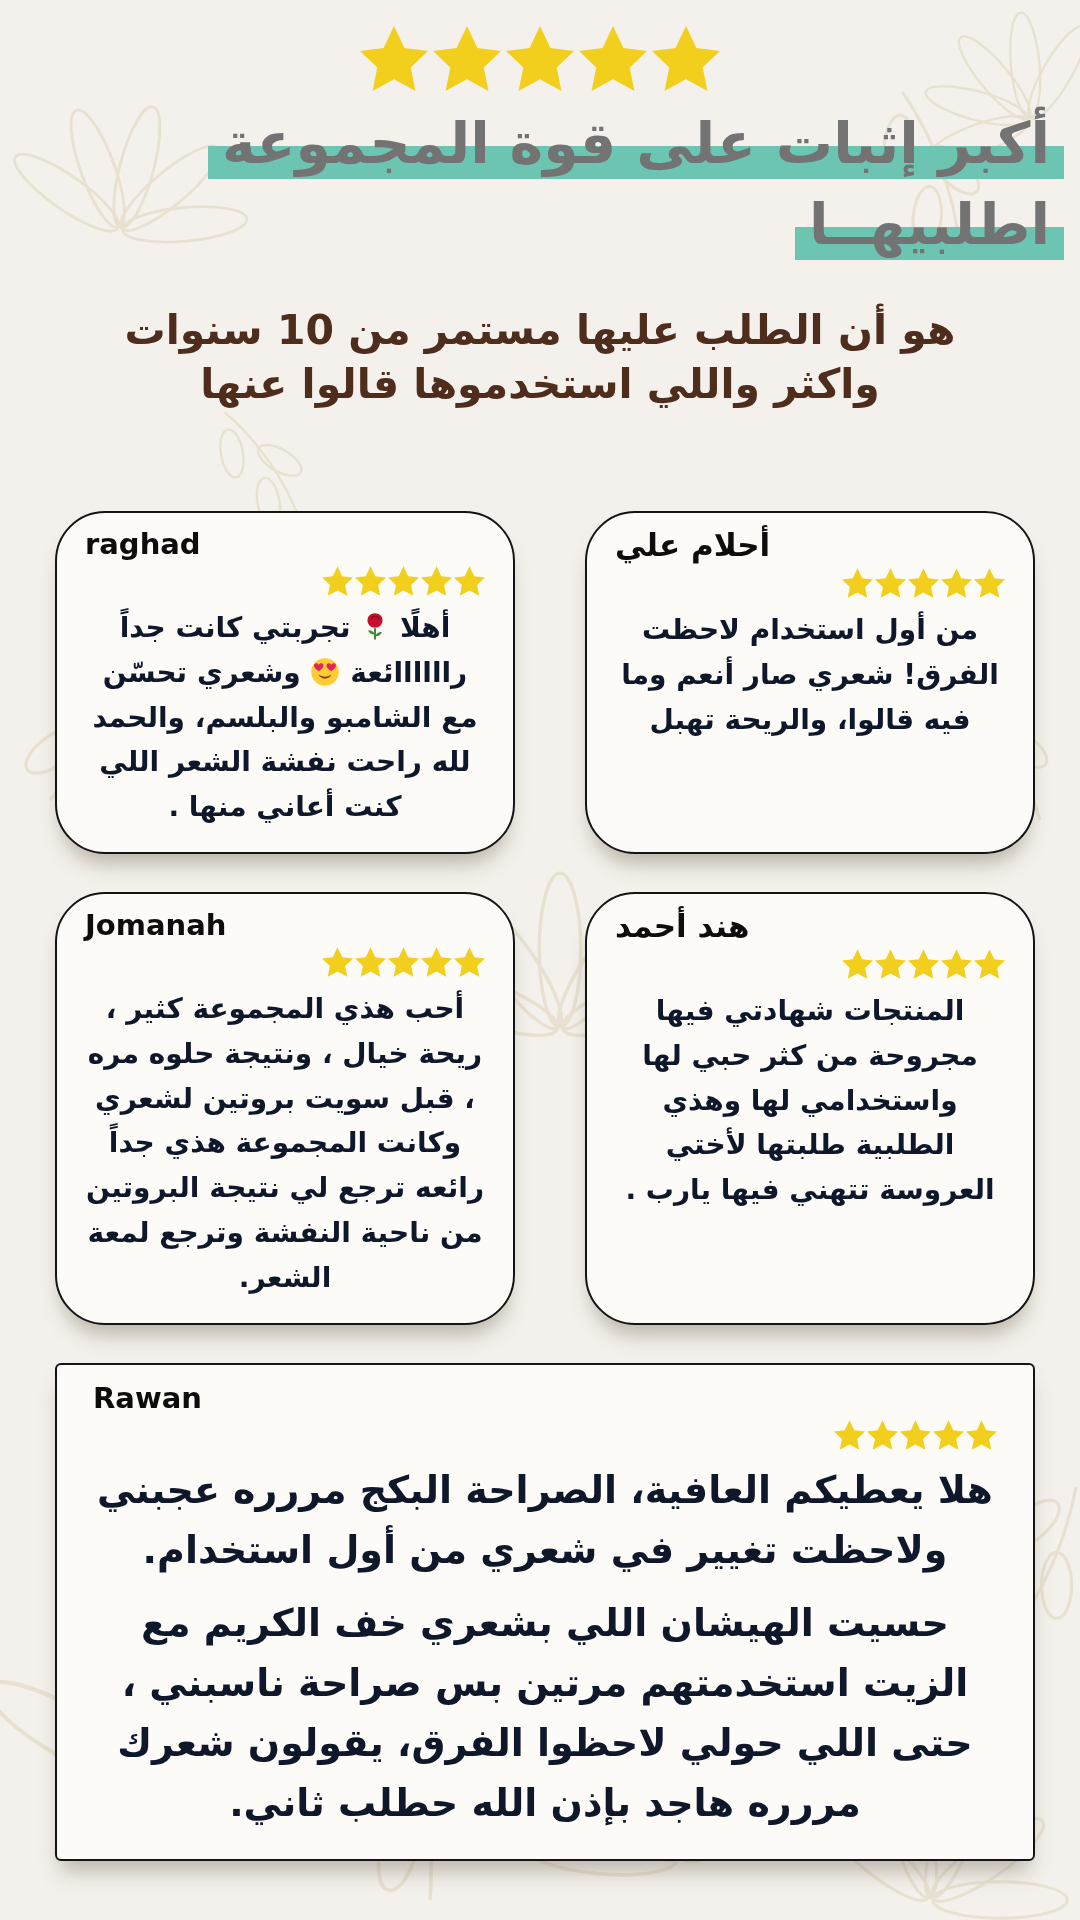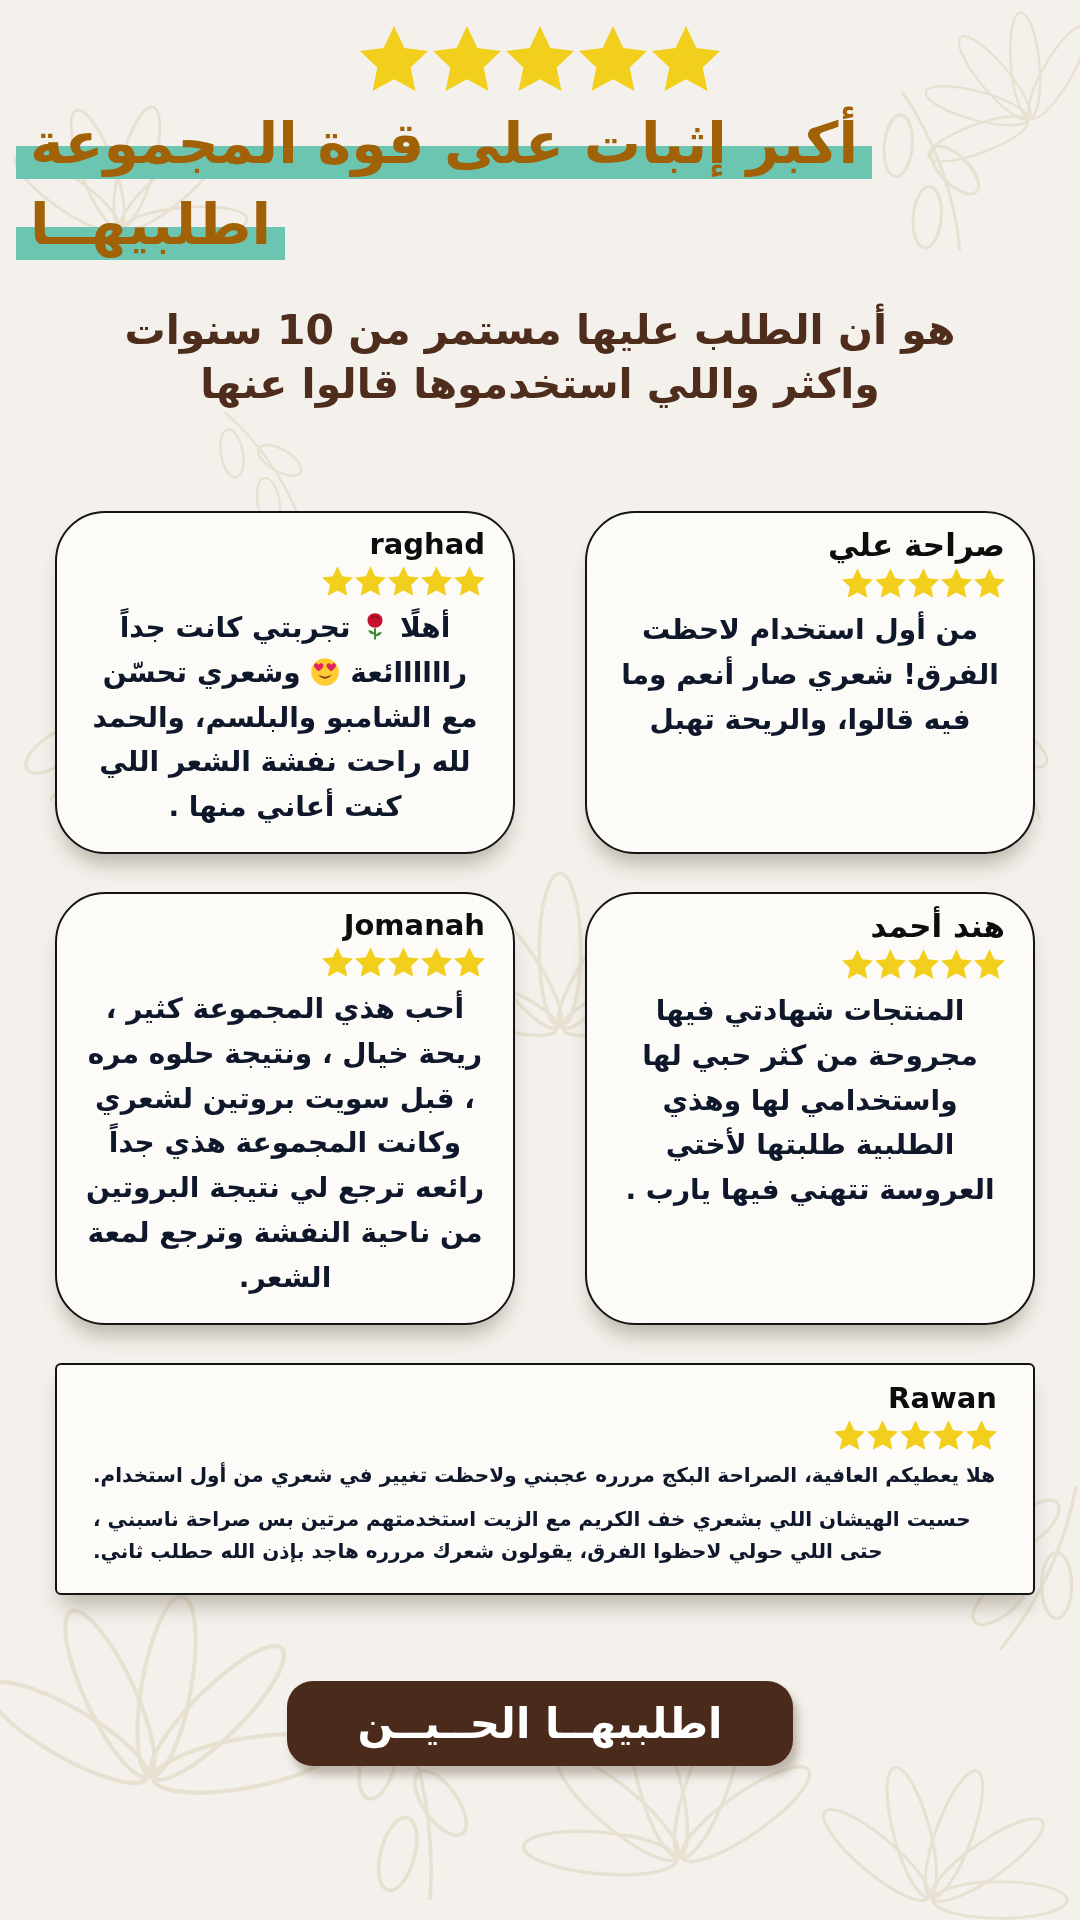--- a/index.html
+++ b/index.html
@@ -10,42 +10,42 @@
     overflow:hidden;
     font-family:"DejaVu Sans", sans-serif;
     direction:rtl;
   }
   
   .decor{position:absolute;inset:0;width:1080px;height:1920px;z-index:-2;}
   .decor *{stroke:#e8e1d2;stroke-width:2.2;fill:none;}
   
   .big-stars{display:flex;justify-content:center;gap:5px;padding-top:26px;}
   .big-stars svg{width:68px;height:65px;fill:#f3cf1d;}
-  h1{margin:12px 30px 0;text-align:left;font-size:57px;line-height:1.42;
-     color:#a16207;font-weight:bold;}
+  h1{margin:12px 30px 0;text-align:right;font-size:57px;line-height:1.42;
+     color:#737373;font-weight:bold;}
   h1 .hl{position:relative;white-space:nowrap;}
   h1 .hl::after{content:"";position:absolute;z-index:-1;left:-14px;right:-14px;
      bottom:-3px;height:33px;background:#6cc5b1;}
   .subtitle{margin:38px 25px 0;text-align:center;font-size:41px;line-height:1.32;
      color:#4e2d1d;font-weight:bold;}
   
   .cards{display:grid;grid-template-columns:450px 460px;column-gap:70px;row-gap:38px;
      margin:100px 45px 0 55px;}
   .card{background:#fcfbf8;border:2.5px solid #141414;border-radius:50px;
      box-shadow:0 16px 20px -6px rgba(120,110,90,.45);
      padding:14px 28px 22px;}
-  .card .name{text-align:right;font-weight:bold;color:#0d0d0d;}
+  .card .name{text-align:left;font-weight:bold;color:#0d0d0d;}
   .name.latin{font-size:29px;}
   .name.arabic{font-size:31px;}
   .stars{display:flex;justify-content:flex-start;gap:2px;margin-top:5px;}
   .stars svg{width:31px;height:30px;fill:#f3cf1d;}
   .card .text{margin:10px 0 0;font-size:28px;line-height:1.6;text-align:center;
      color:#0f172a;font-weight:bold;}
   .card.wide{grid-column:1 / -1;border-radius:6px;padding:16px 36px 26px;}
-  .card.wide .text{text-align:left;font-size:20px;line-height:1.58;}
+  .card.wide .text{text-align:center;font-size:38px;line-height:1.58;}
   .card.wide .text + .text{margin-top:13px;}
   .emoji{display:inline-block;width:30px;height:30px;vertical-align:-5px;}
   
   .cta-button{display:block;margin:86px auto 0;background:#4a2b1b;color:#ffffff;
      border:none;border-radius:26px;padding:18px 70px;font-size:42px;font-weight:bold;
      font-family:inherit;box-shadow:5px 9px 10px rgba(90,70,50,.35);cursor:pointer;}
 </style>
 </head>
 <body>
 
@@ -103,21 +103,21 @@
   </h1>
   <p class="subtitle">
     <span>هو أن الطلب عليها مستمر من 10 سنوات</span><br>
     <span>واكثر واللي استخدموها قالوا عنها</span>
   </p>
 </header>
 
 <main class="cards">
 
   <article class="card">
-    <div class="name arabic">صراحة علي</div>
+    <div class="name arabic">أحلام علي</div>
     <div class="stars">
         <svg viewBox="0 0 64 61" xmlns="http://www.w3.org/2000/svg">
           <polygon points="32,0 41.8,20.6 64,23.4 47.7,39 52.2,61 32,50 11.8,61 16.3,39 0,23.4 22.2,20.6"></polygon>
         </svg>
         <svg viewBox="0 0 64 61" xmlns="http://www.w3.org/2000/svg">
           <polygon points="32,0 41.8,20.6 64,23.4 47.7,39 52.2,61 32,50 11.8,61 16.3,39 0,23.4 22.2,20.6"></polygon>
         </svg>
         <svg viewBox="0 0 64 61" xmlns="http://www.w3.org/2000/svg">
           <polygon points="32,0 41.8,20.6 64,23.4 47.7,39 52.2,61 32,50 11.8,61 16.3,39 0,23.4 22.2,20.6"></polygon>
         </svg>

